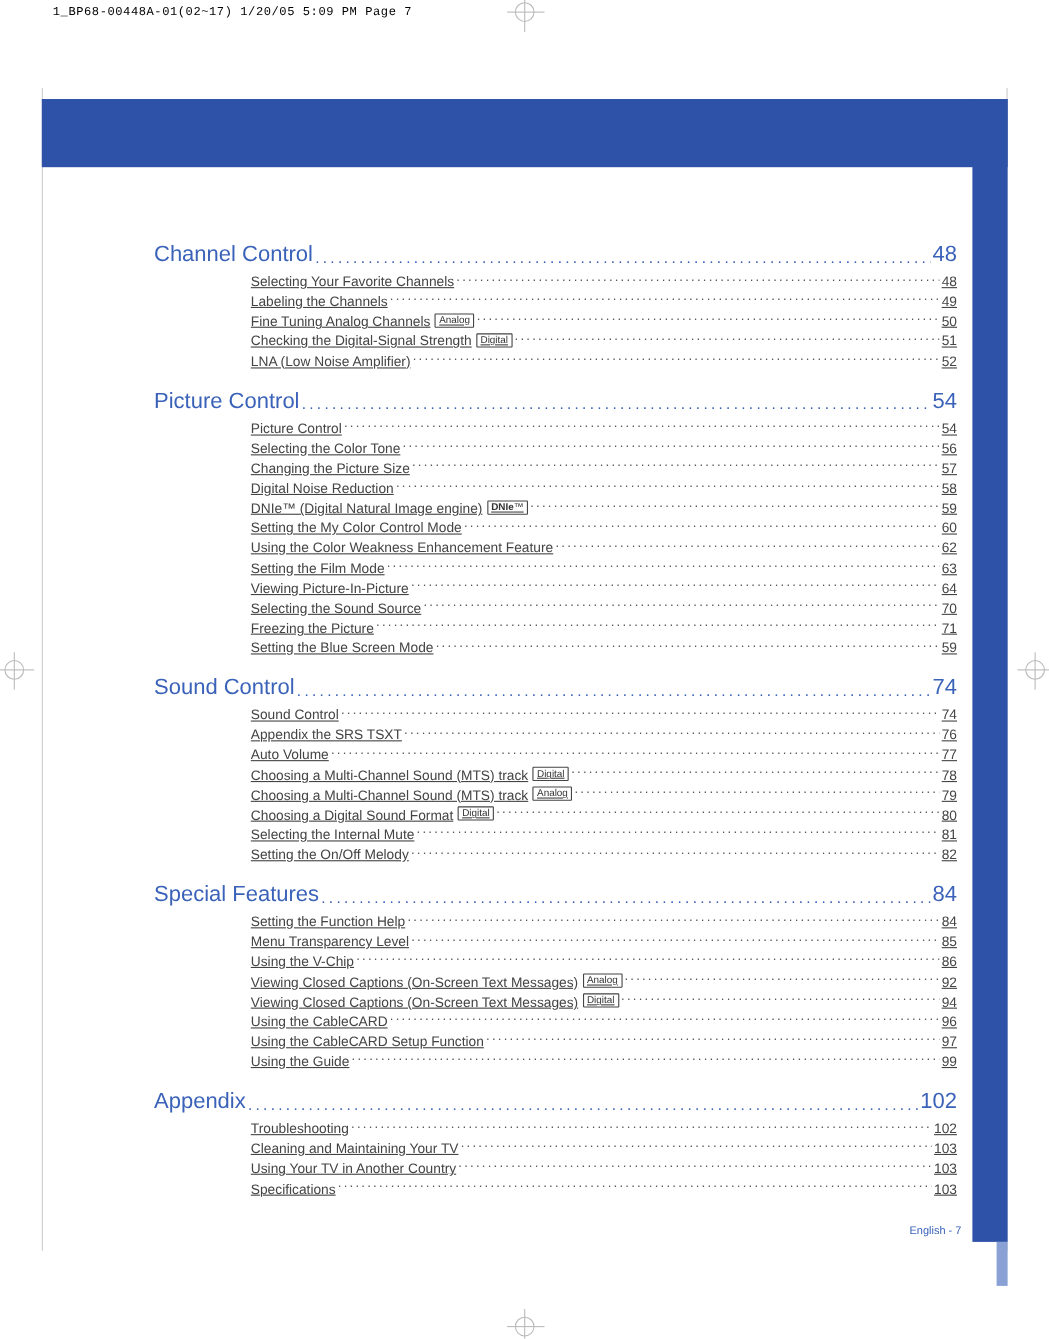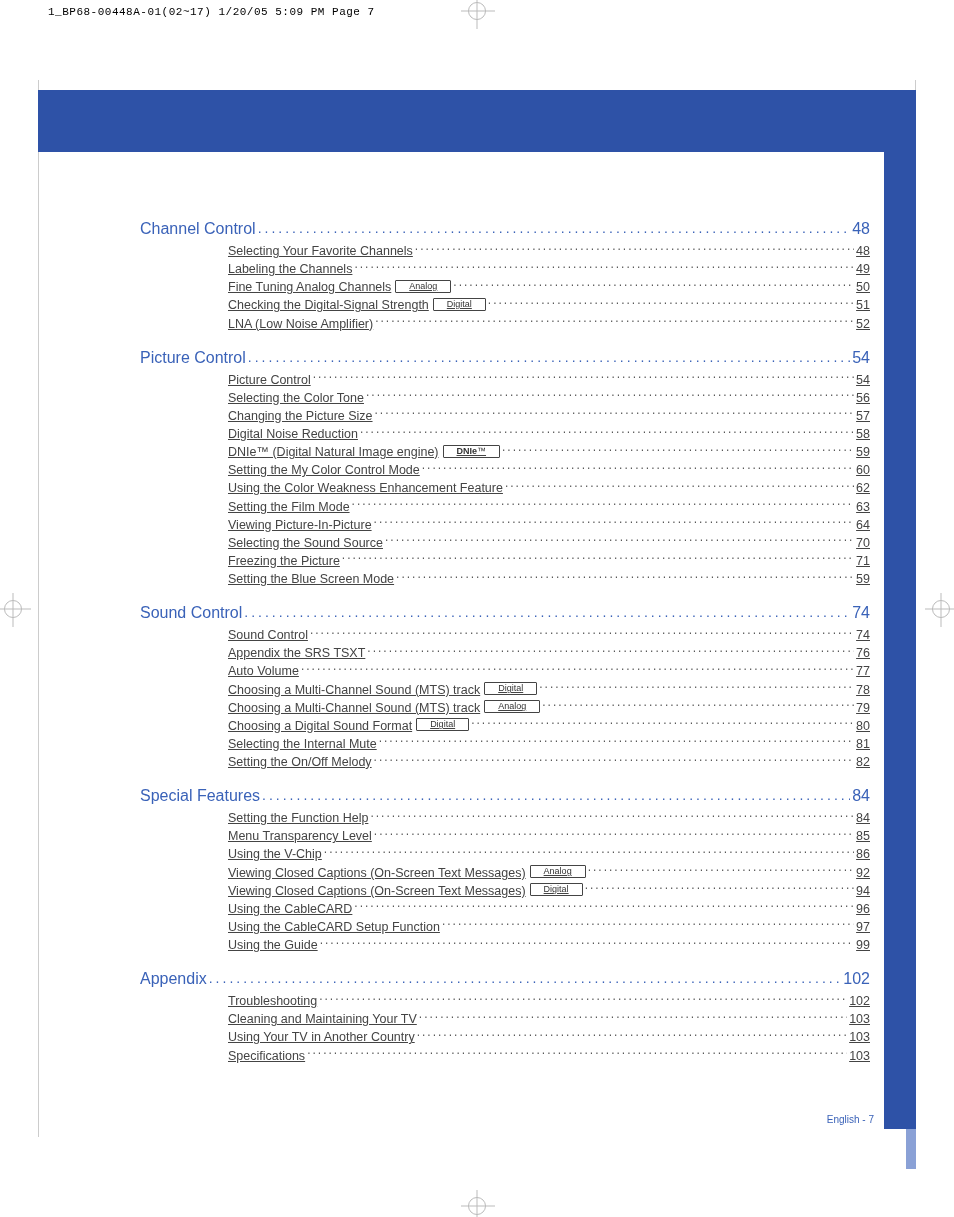--- a/index.html
+++ b/index.html
@@ -89,25 +89,25 @@
     font-size: 13px;
     color: #333;
   }
 
   .section {
     margin-bottom: 16px;
   }
   .section-head {
     display: flex;
     white-space: nowrap;
-    align-items: flex-start;
+    align-items: center;
     color: #3a62b8;
     font-family: "Helvetica","Arial",sans-serif;
     font-weight: 300;
-    font-size: 16px;
+    font-size: 20px;
     margin-bottom: 4px;
   }
   .section-head .title { flex: 0 0 auto; }
   .section-head .dots {
     flex: 1 1 auto;
     overflow: hidden;
     position: relative;
     margin: 0 2px;
     height: 1em;
   }
@@ -151,21 +151,21 @@
     bottom: 0;
     font-size: 12px;
     color: #555;
   }
   .row .pg { flex: 0 0 auto; color:#444;}
 
   .badge {
     display:inline-block;
     border:1px solid #444;
     font-size:9px;
-    padding:0 13px;
+    padding:0 3px;
     line-height:11px;
     font-family:"Helvetica","Arial",sans-serif;
     color:#333;
     border-radius:1px;
     position:relative;
     top:-1px;
   }
   .badge strong{font-weight:700;}
 
   .footer-page {

